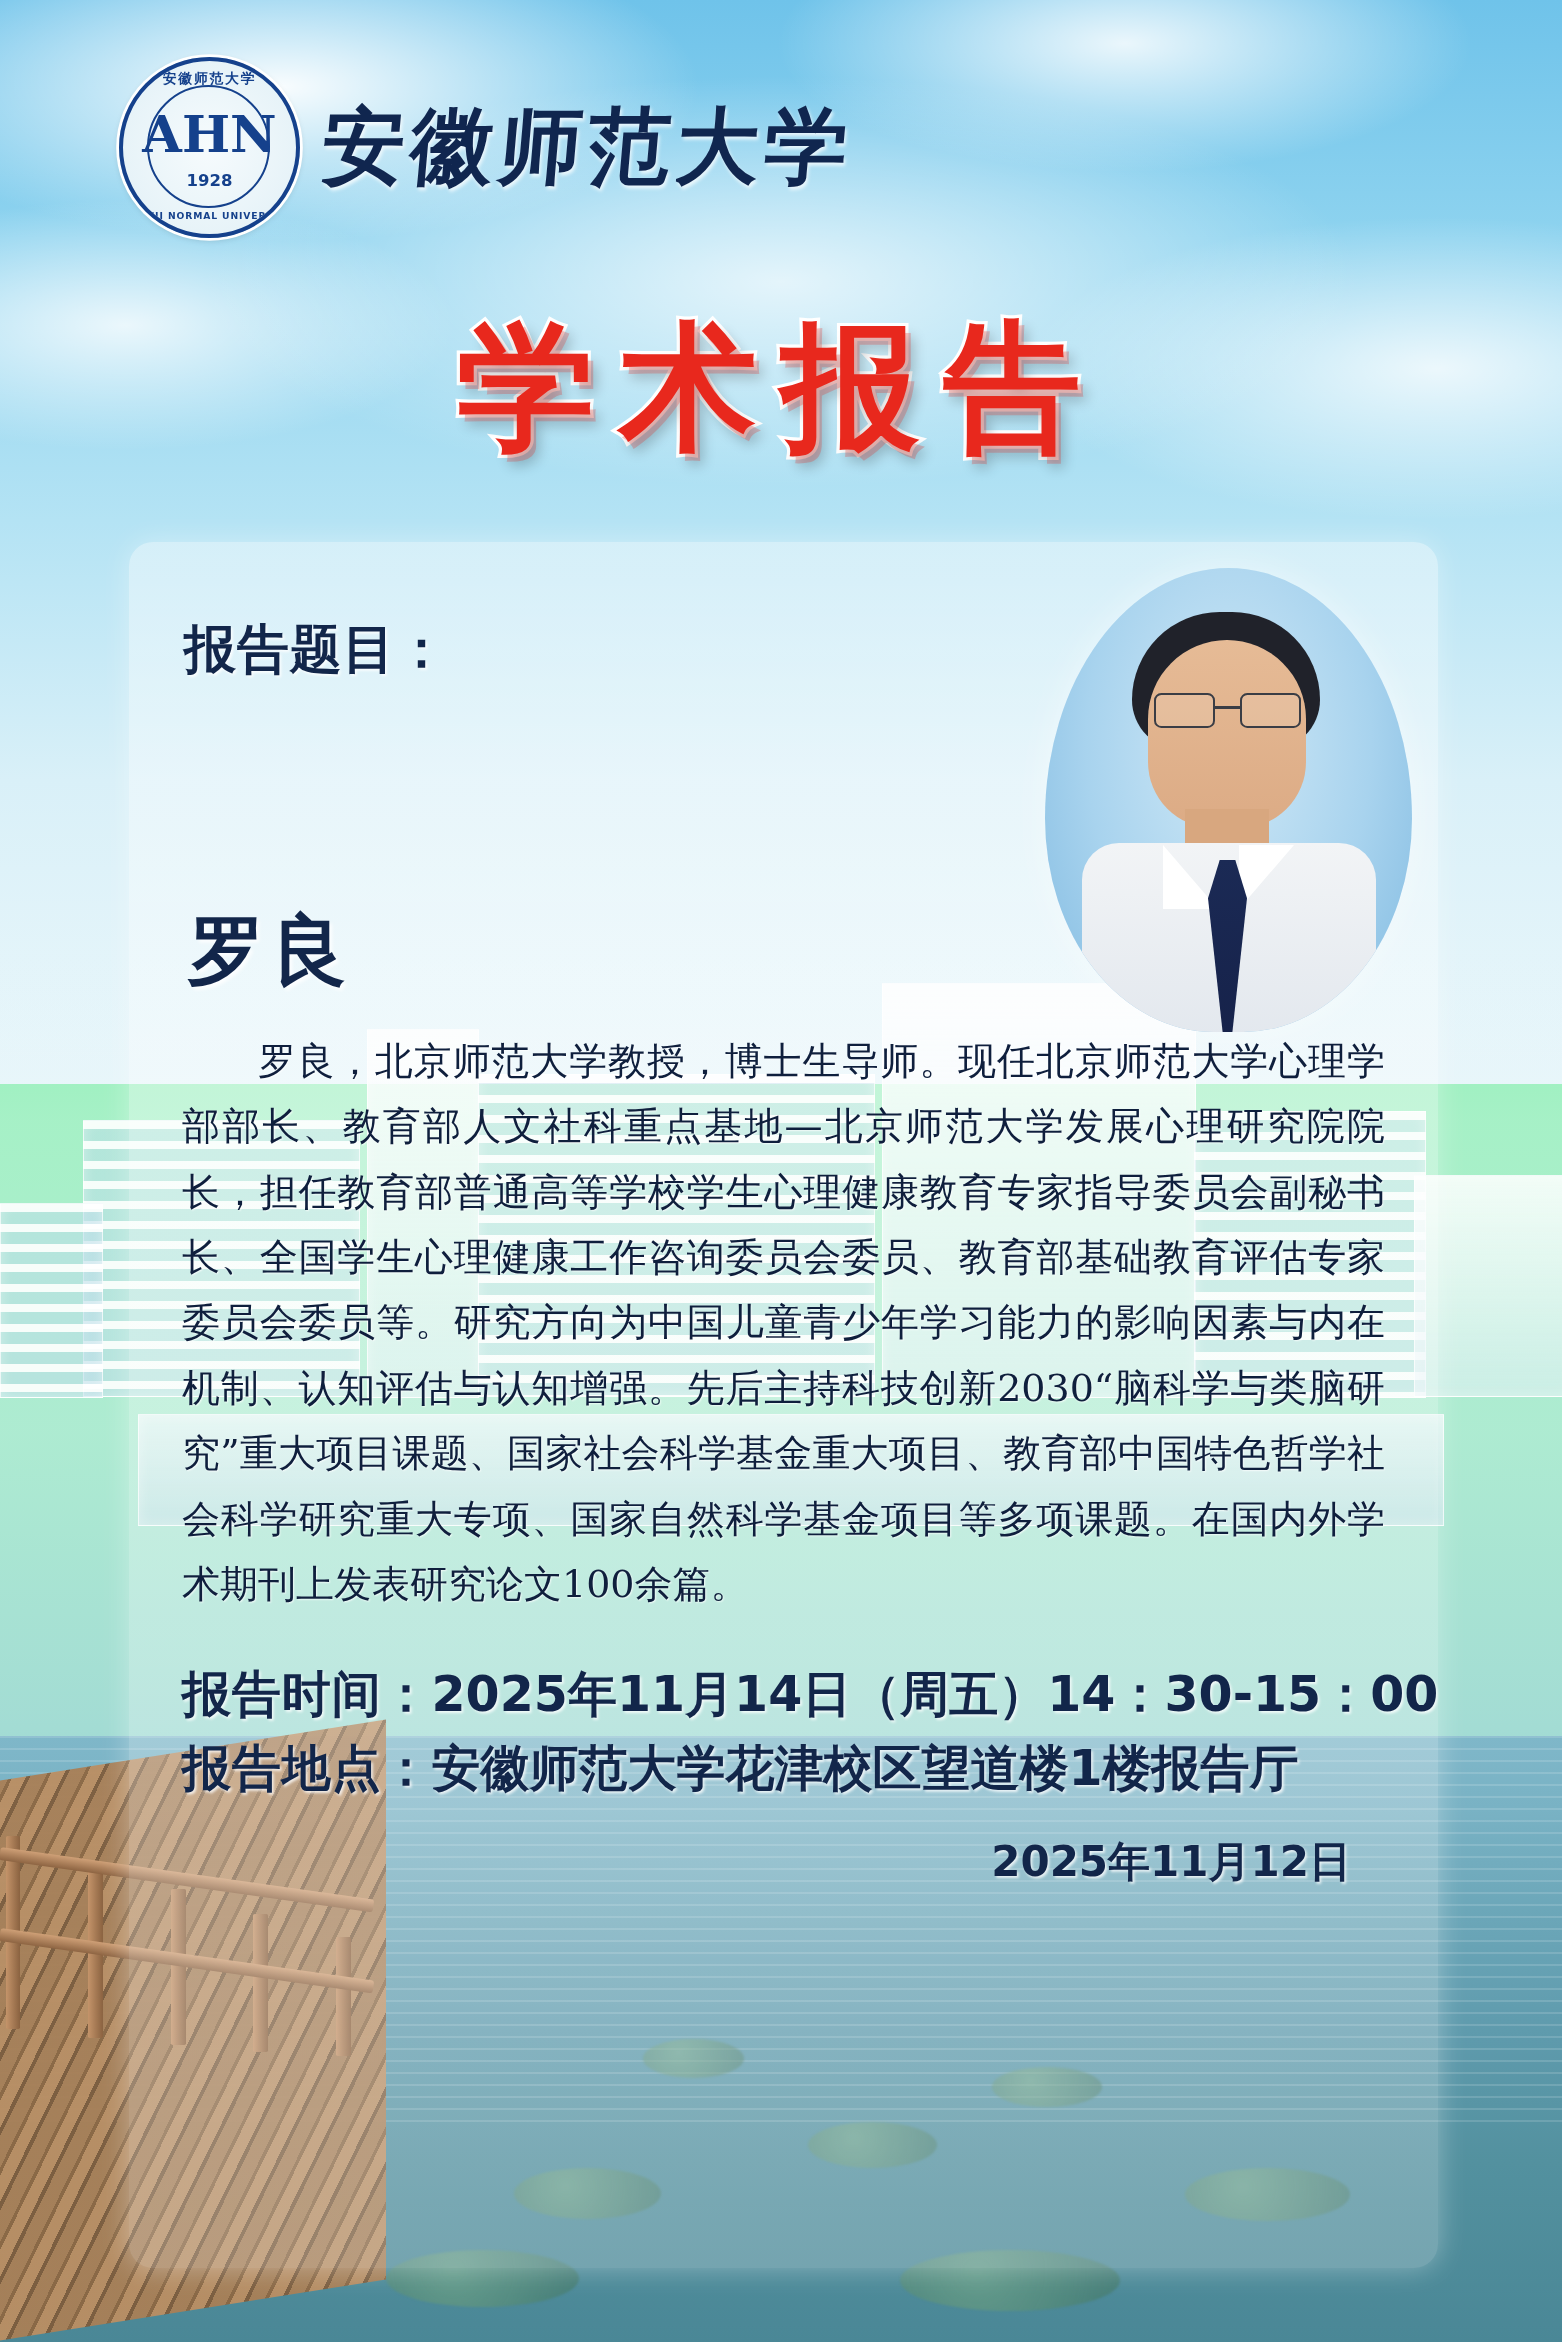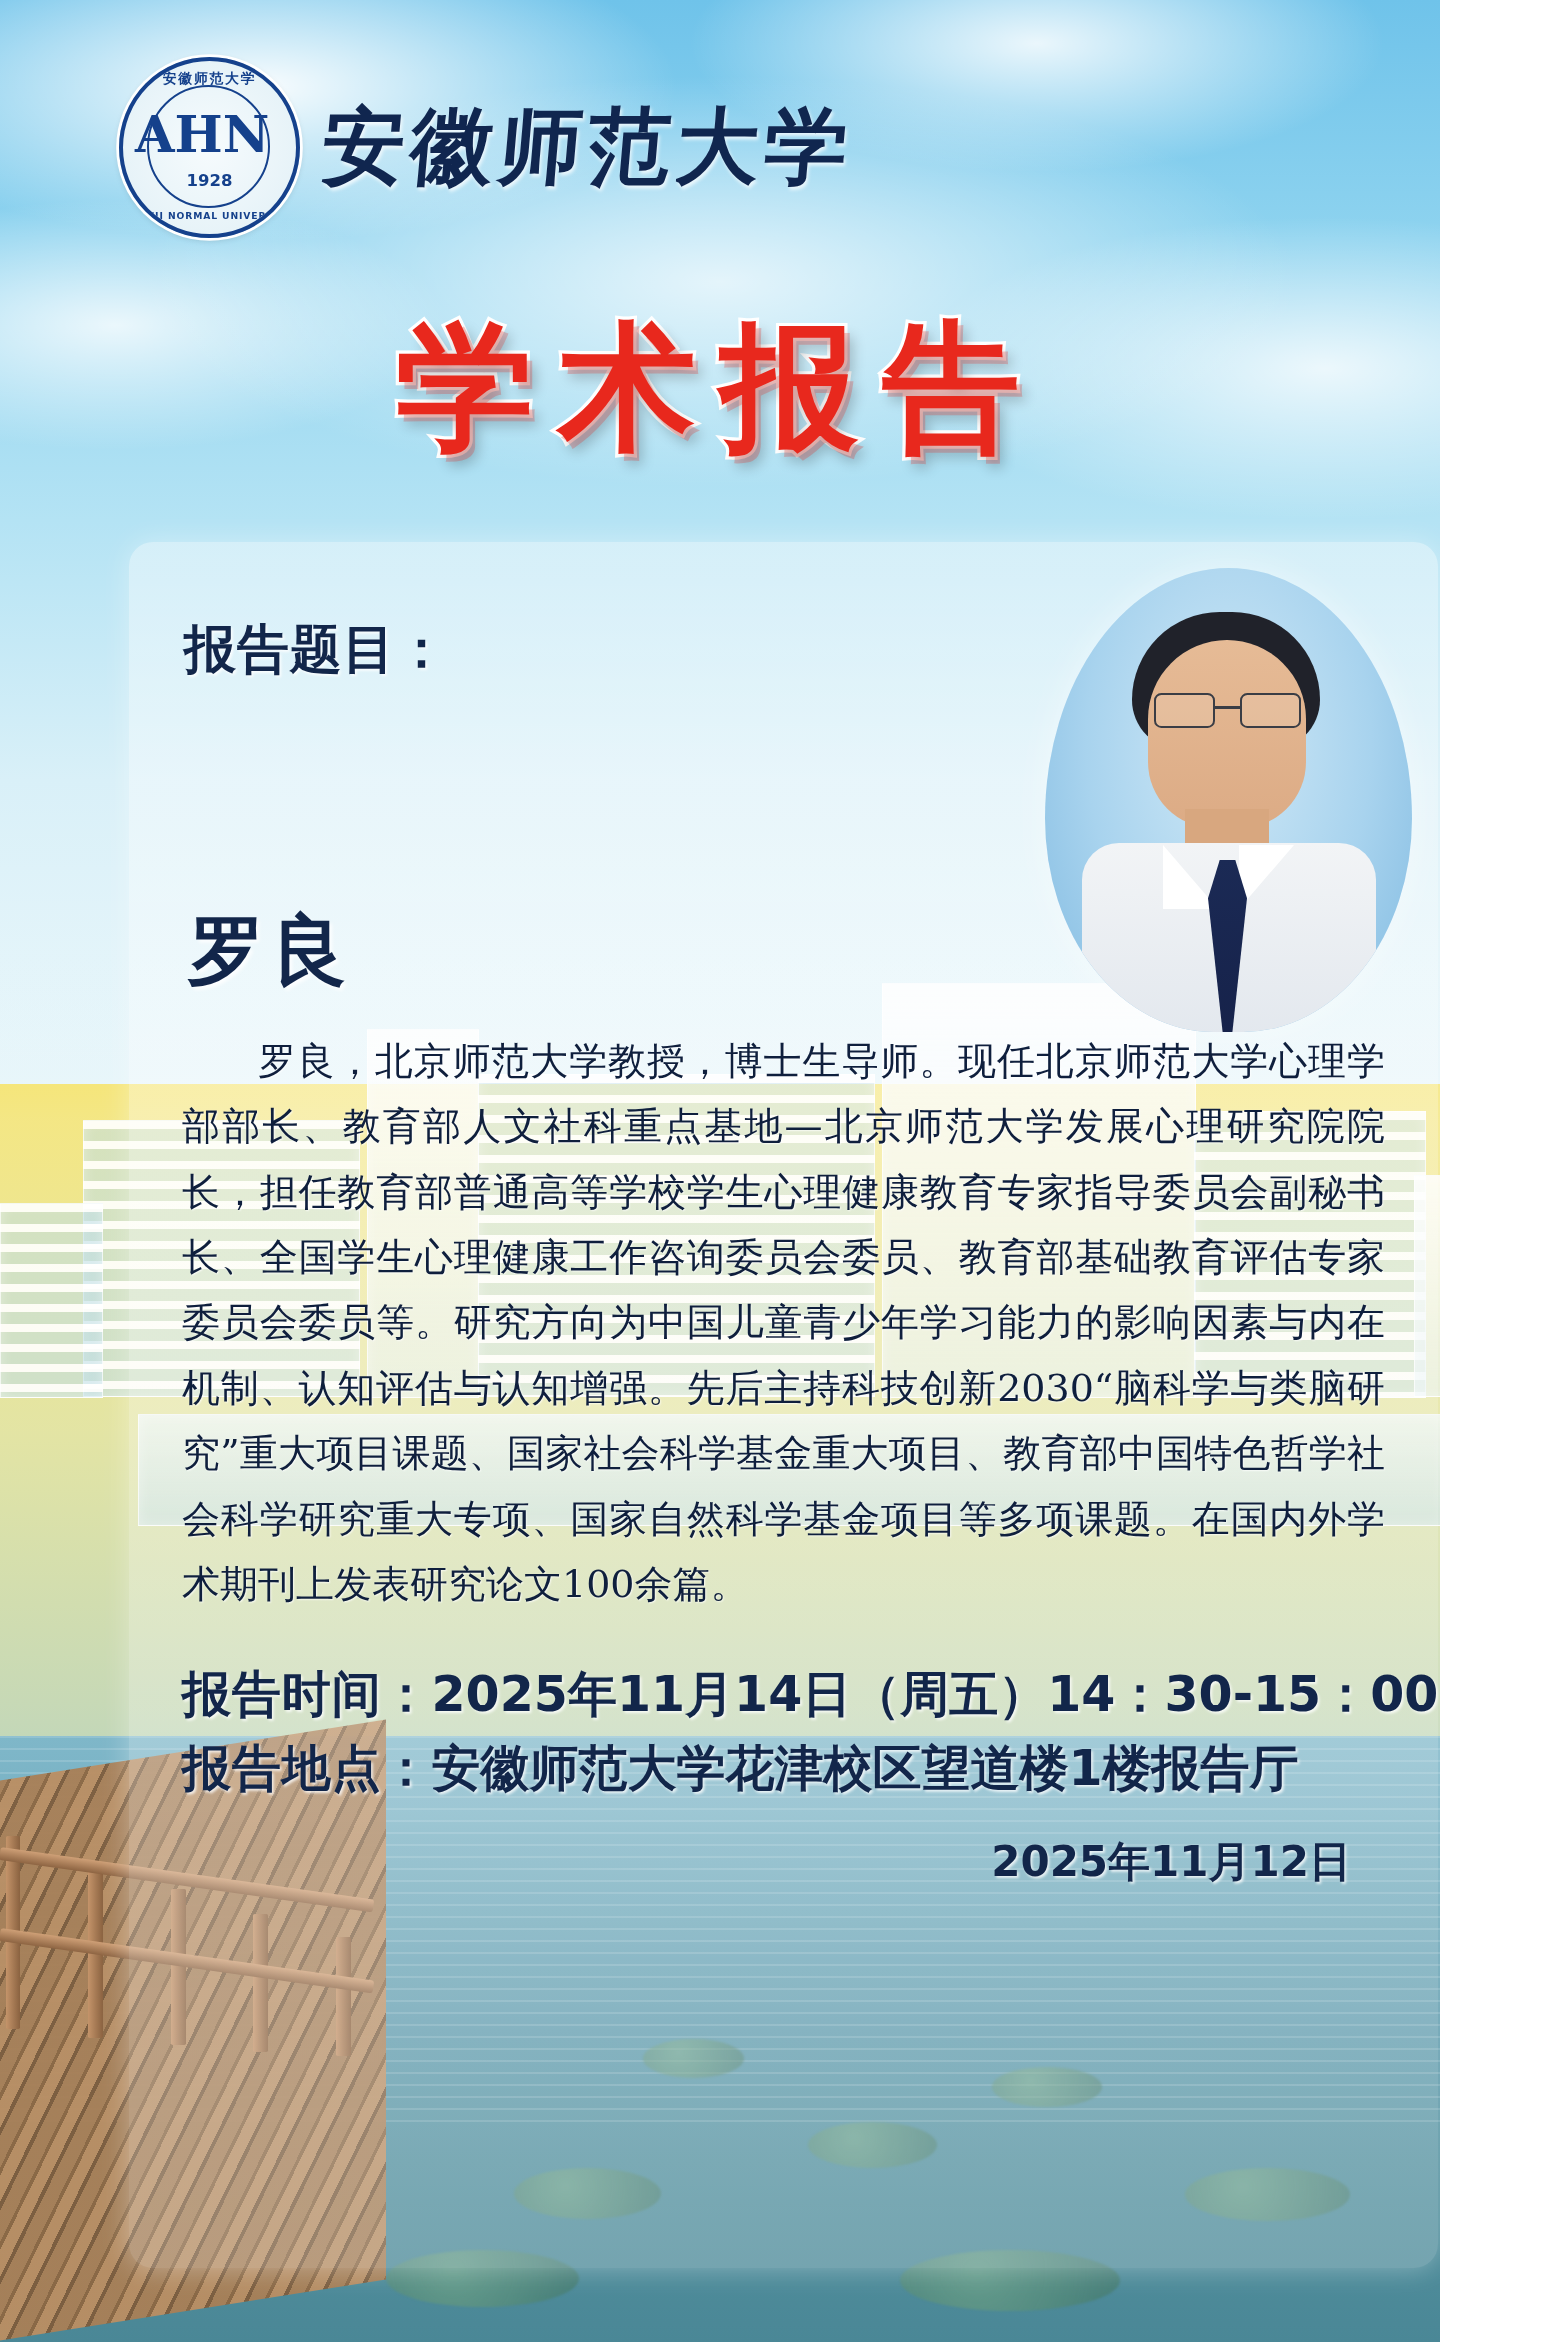--- a/index.html
+++ b/index.html
@@ -6,24 +6,24 @@
     margin: 0;
     padding: 0;
     background: #ffffff;
   }
   body {
     font-family: "DejaVu Sans", "Liberation Sans", sans-serif;
   }
 
   .poster {
     position: relative;
-    width: 1440px;
+    width: 1562px;
     height: 2343px;
     overflow: hidden;
-    background: #fde047;
+    background: #86efac;
   }
 
   
   .bg-sky {
     position: absolute;
     left: 0; top: 0; right: 0;
     height: 1084px;
     background:
       radial-gradient(ellipse 643px 239px at 18% 8%, rgba(255,255,255,0.95) 0%, rgba(255,255,255,0.0) 65%),
       radial-gradient(ellipse 496px 184px at 72% 4%, rgba(255,255,255,0.85) 0%, rgba(255,255,255,0.0) 70%),
@@ -160,22 +160,23 @@
   }
   .seal .inner-ring {
     position: absolute;
     left: 24px; top: 24px;
     width: 119px; height: 119px;
     border-radius: 50%;
     border: 2.8px solid #15418c;
   }
   .seal .monogram {
     position: absolute;
-    left: 12px; right: 0;
+    left: 0; right: 0;
     top: 48px;
+    text-align: center;
     color: #15418c;
     font-size: 51px;
     font-weight: bold;
     line-height: 1;
     font-family: "DejaVu Serif", "Liberation Serif", serif;
   }
   .seal .year {
     position: absolute;
     left: 0; right: 0;
     top: 110px;

